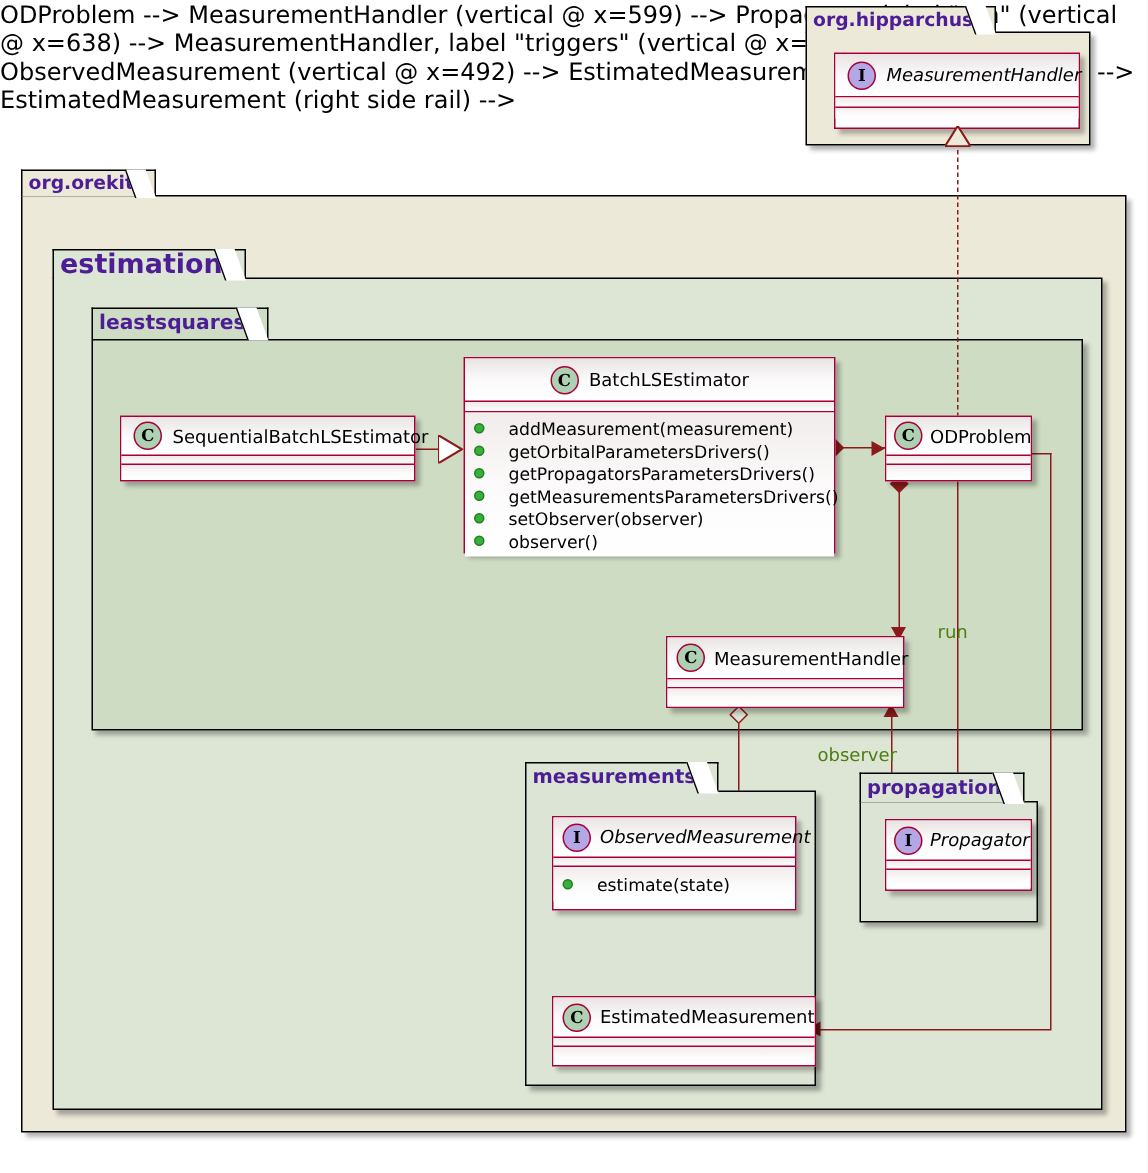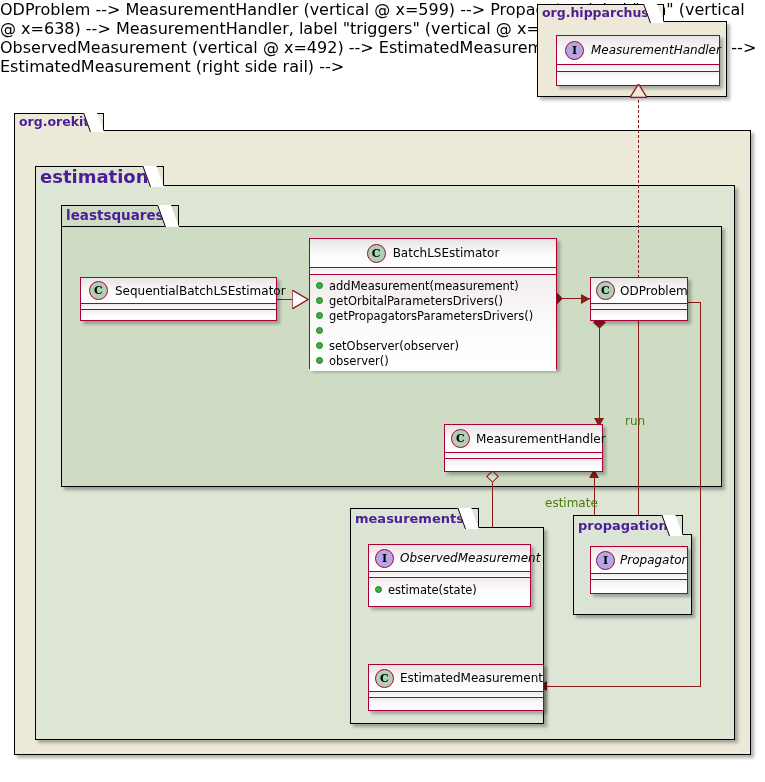--- a/index.html
+++ b/index.html
@@ -107,21 +107,21 @@
   }
   .cls-body {
     box-sizing: border-box;
     background: linear-gradient(to bottom, #F2ECEC 0%, #FDFCFC 60%, #FFFFFF 100%);
     padding: 3px 0 3px 0;
   }
   .cls-body.empty { height: 7px; padding: 0; }
   .member {
     display: flex;
     align-items: center;
-    gap: 6px;
+    gap: 16px;
     padding: 0 6px;
     height: 15px;
     font-size: 11.5px;
     color: #000000;
     white-space: nowrap;
   }
   .dot {
     flex: 0 0 auto;
     width: 7px;
     height: 7px;
@@ -263,21 +263,21 @@
   <div class="arrowhead arrow-down" style="left:594px; top:418px;"></div>
 
    Propagator, label "run" (vertical @ x=638) --&gt;
   <div class="line v" style="left:638px; top:320px; height:225px;"></div>
   <div class="arrowhead arrow-down" style="left:633px; top:538px;"></div>
   <div class="edge-label" style="left:625px; top:414px;">run</div>
 
    MeasurementHandler, label "triggers" (vertical @ x=594) --&gt;
   <div class="line v" style="left:594px; top:477px; height:75px;"></div>
   <div class="arrowhead arrow-up" style="left:589px; top:469px;"></div>
-  <div class="edge-label" style="left:545px; top:496px;">estimate</div>
+  <div class="edge-label" style="left:545px; top:496px;">observer</div>
 
    ObservedMeasurement (vertical @ x=492) --&gt;
   <div class="line v" style="left:492px; top:477px; height:72px;"></div>
   <div class="diamond-hollow" style="left:488px; top:472px;"></div>
   <div class="arrowhead arrow-down" style="left:487px; top:542px;"></div>
 
    EstimatedMeasurement (vertical @ x=452) --&gt;
   <div class="line v" style="left:452px; top:607px; height:57px;"></div>
   <div class="arrowhead arrow-down" style="left:447px; top:658px;"></div>
 
@@ -314,20 +314,21 @@
       <div class="member">
         <span class="dot"></span>
         <span>getOrbitalParametersDrivers()</span>
       </div>
       <div class="member">
         <span class="dot"></span>
         <span>getPropagatorsParametersDrivers()</span>
       </div>
       <div class="member">
         <span class="dot"></span>
+        <span>getMeasurementsParametersDrivers()</span>
       </div>
       <div class="member">
         <span class="dot"></span>
         <span>setObserver(observer)</span>
       </div>
       <div class="member">
         <span class="dot"></span>
         <span>observer()</span>
       </div>
     </div>

